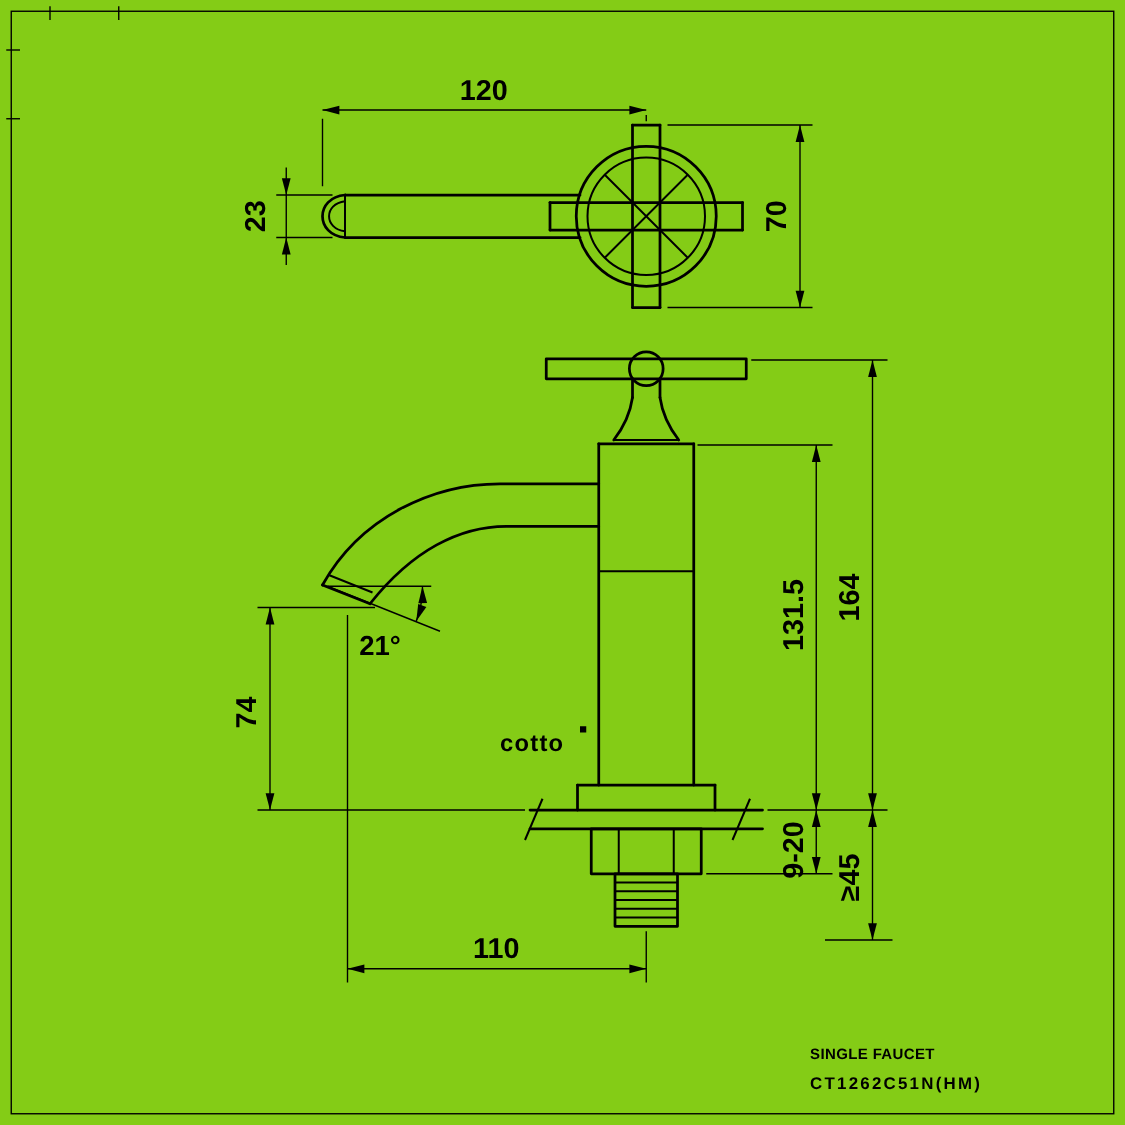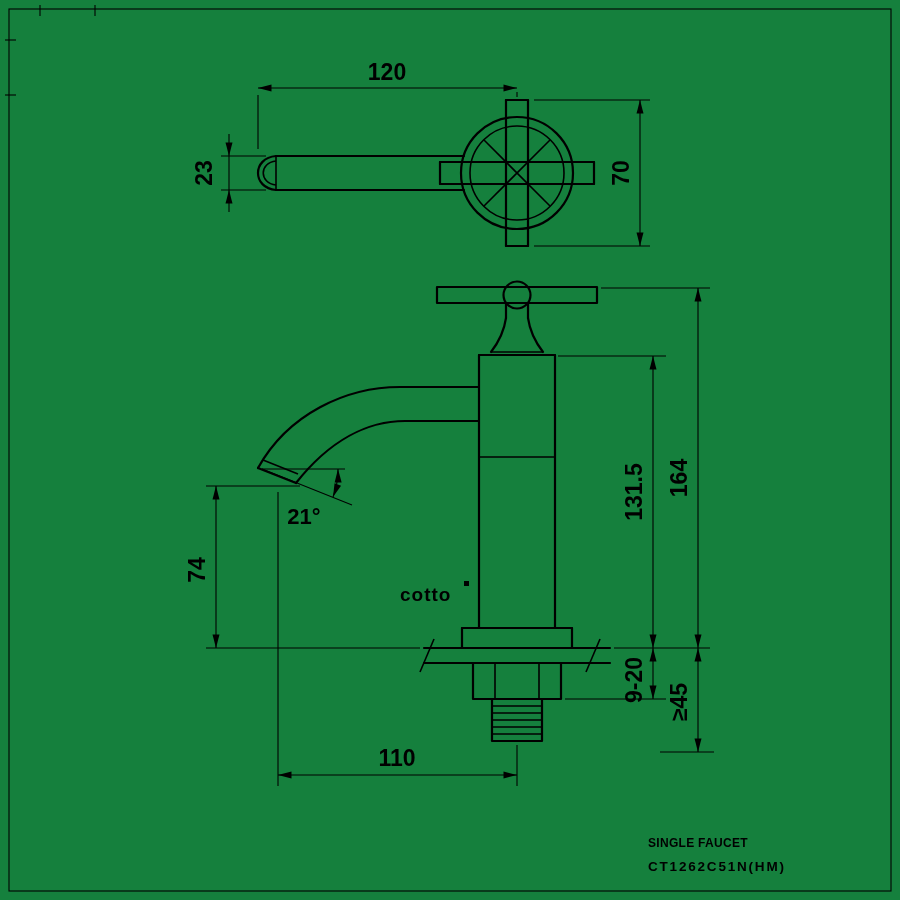--- a/index.html
+++ b/index.html
@@ -1,16 +1,16 @@
 <!DOCTYPE html>
 <html><head>
 <meta charset="utf-8">
 <style>
   html,body{margin:0;padding:0;background:#fff;}
-  .sheet{position:relative;width:900px;height:900px;background:#15803d;overflow:hidden;}
+  .sheet{position:relative;width:900px;height:900px;background:#84cc16;overflow:hidden;}
   svg{display:block;}
   .ln{fill:none;stroke:#000;stroke-width:2.2;stroke-linecap:round;stroke-linejoin:round;}
   .md{fill:none;stroke:#000;stroke-width:1.6;}
   .thin{fill:none;stroke:#000;stroke-width:1.1;}
   .dim{fill:none;stroke:#000;stroke-width:1.1;}
   text{font-family:"Liberation Sans","DejaVu Sans",sans-serif;font-weight:bold;fill:#000;}
   .dimtext{font-size:23px;}
   .angletext{font-size:22px;}
   .logotext{font-size:19px;letter-spacing:1px;}
   .smalltext{font-size:12px;letter-spacing:0.3px;}

